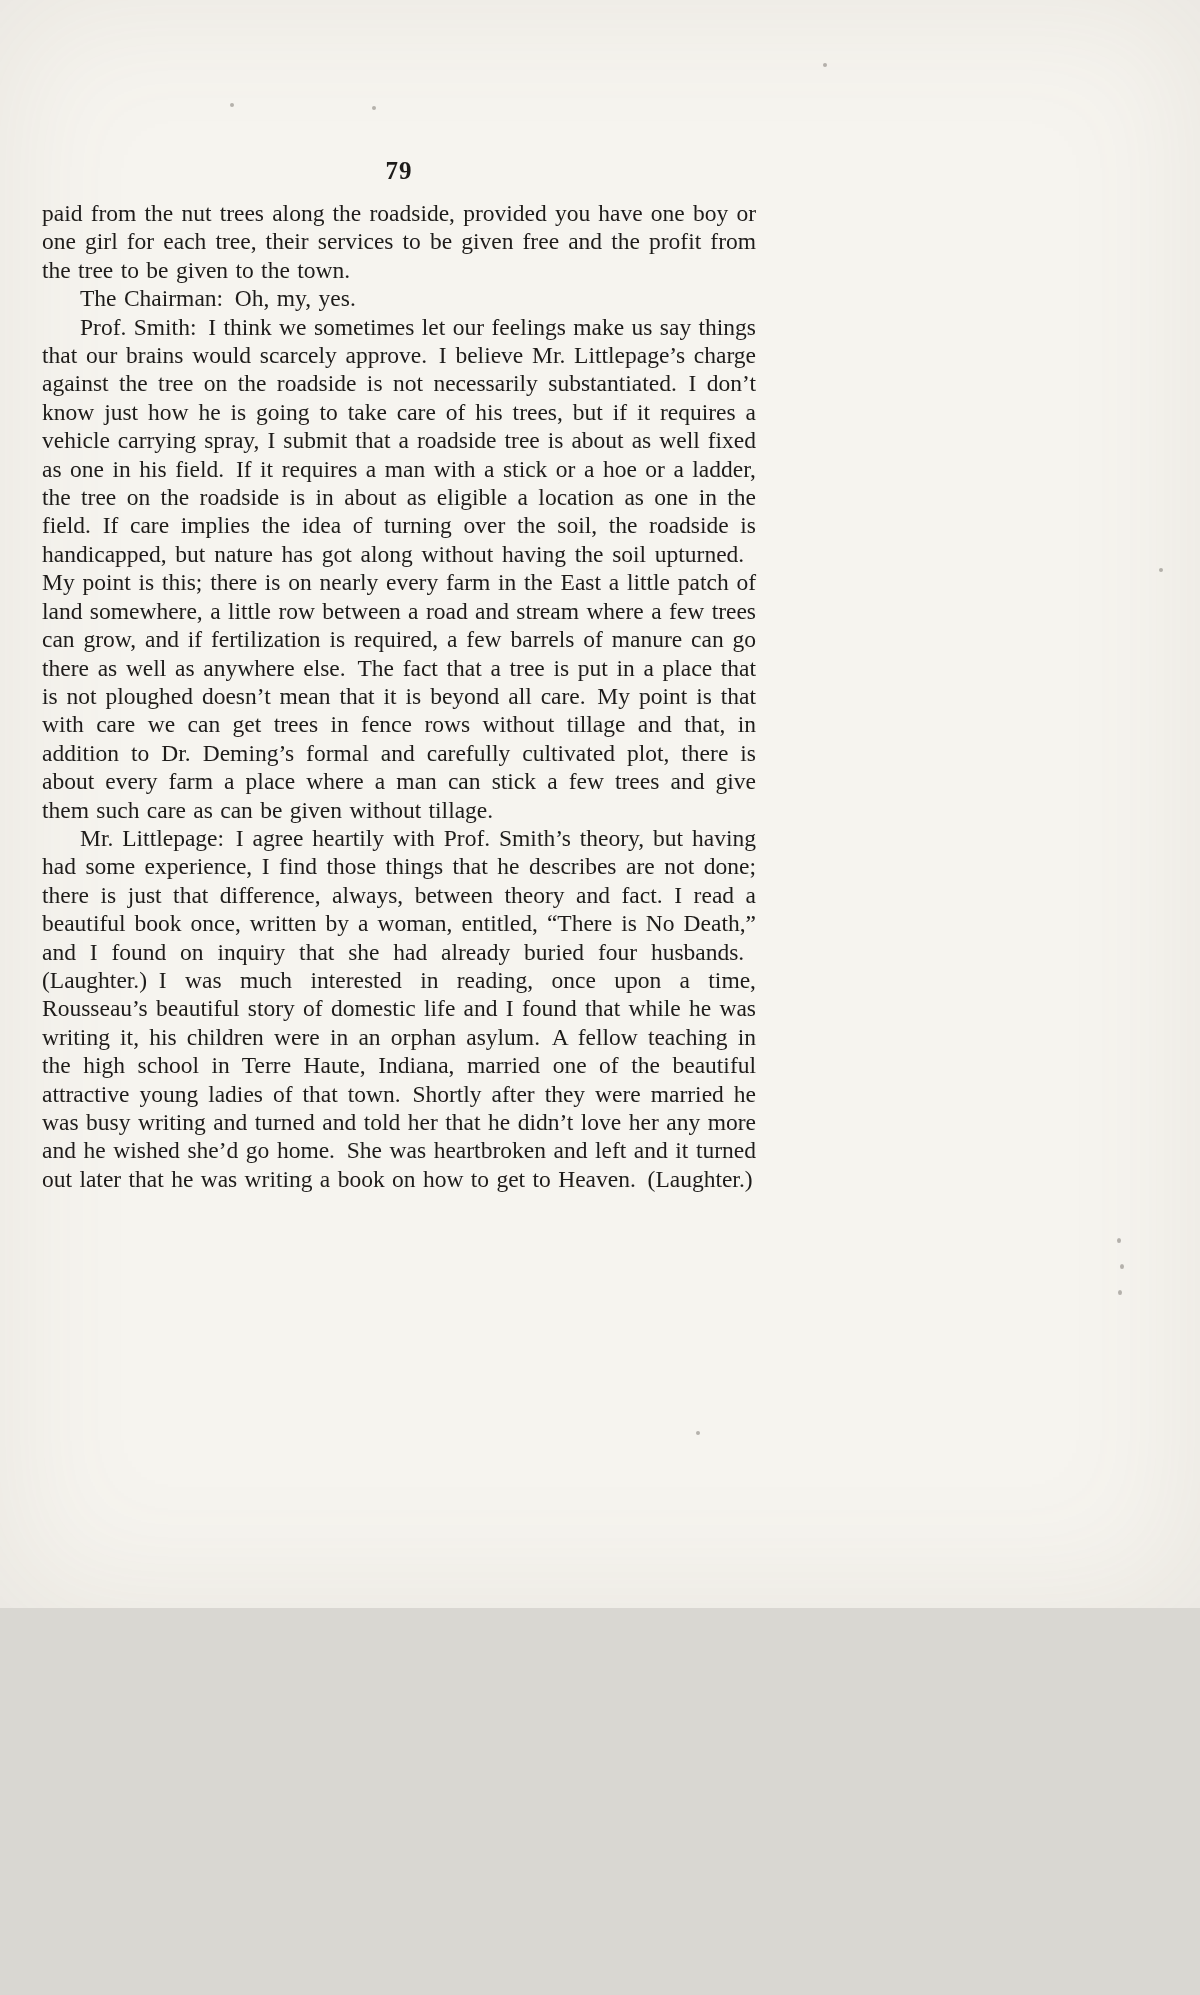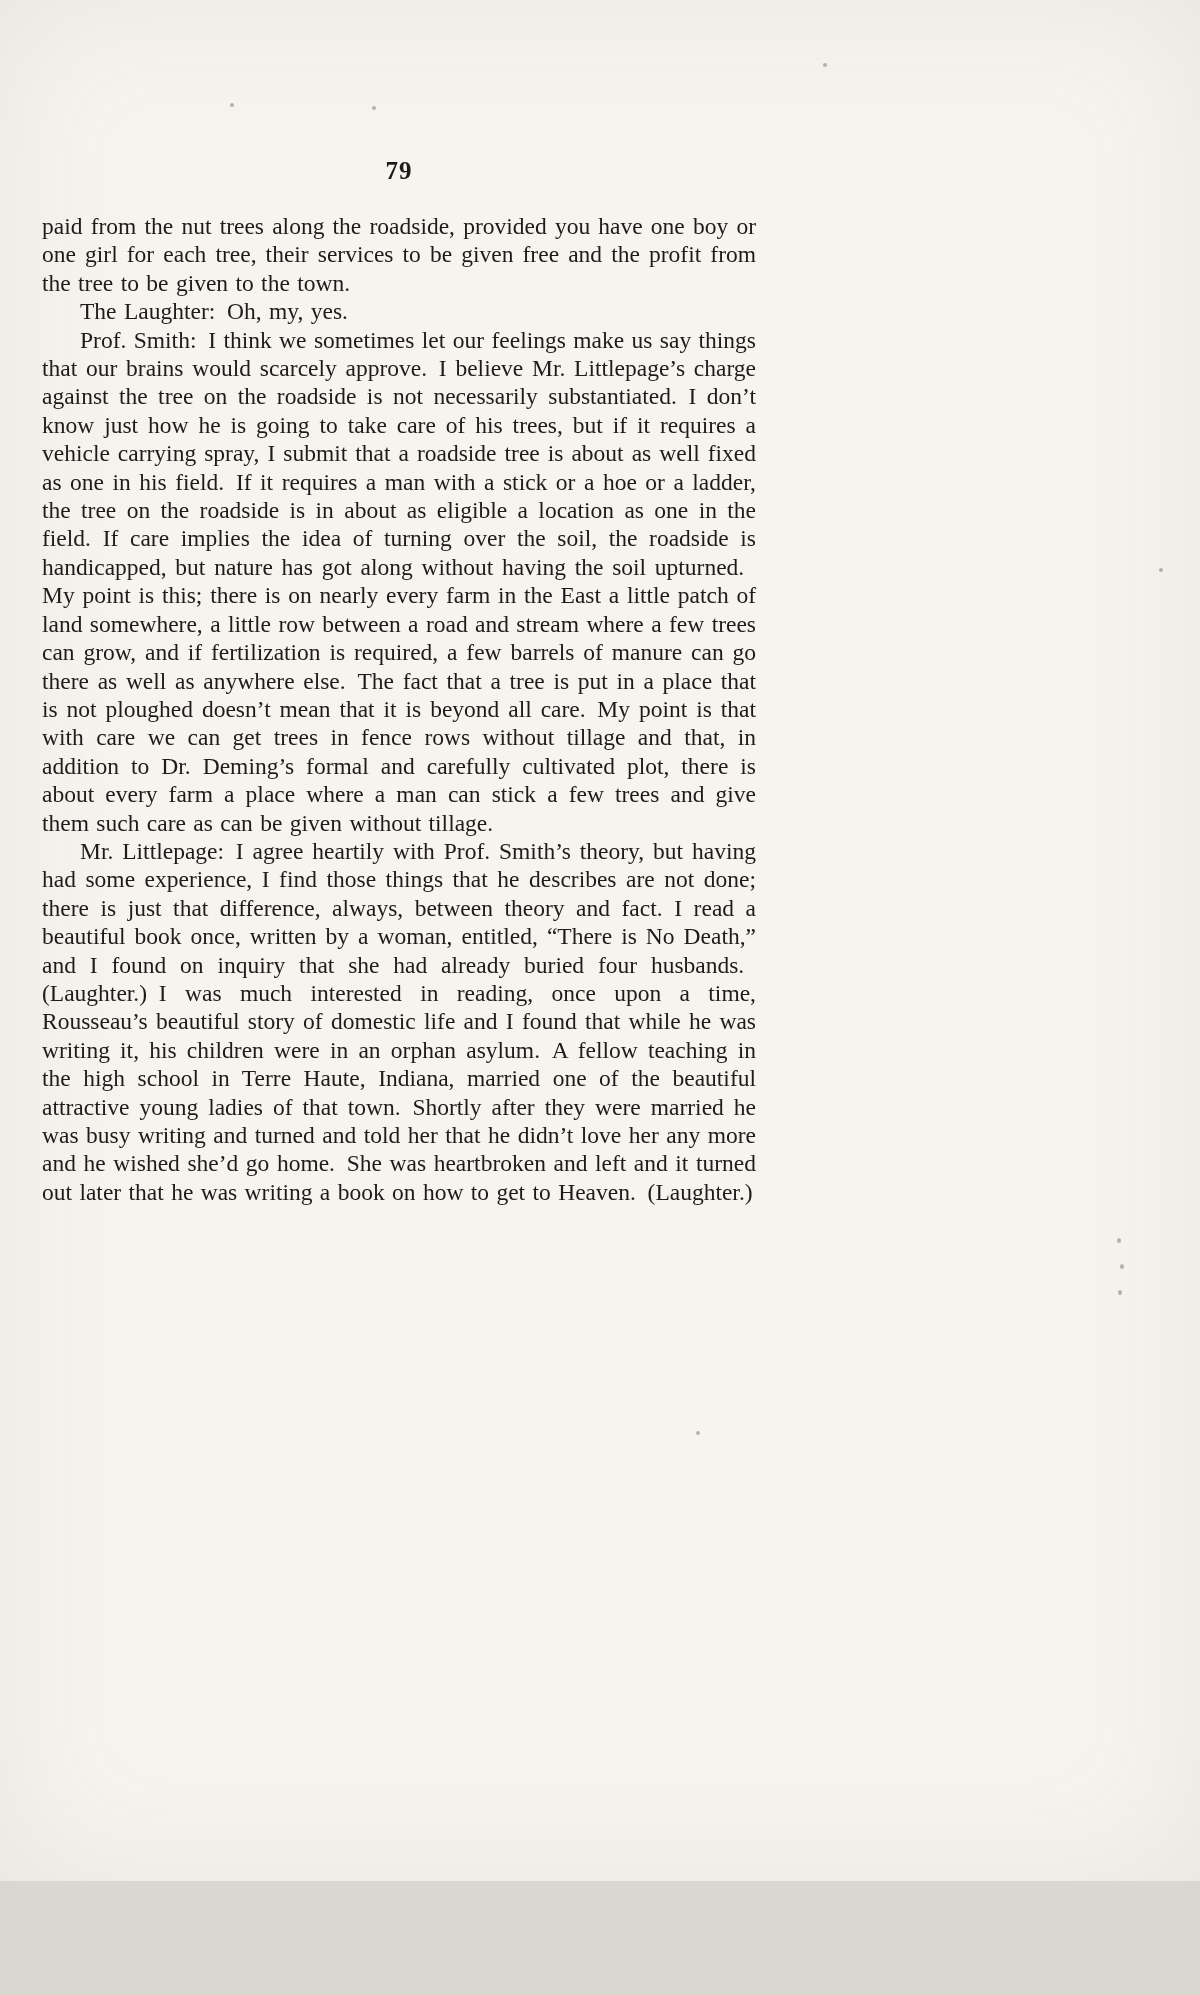--- a/index.html
+++ b/index.html
@@ -7,40 +7,40 @@
     --ink: #1e1c1a;
   }
   html, body { margin: 0; padding: 0; }
   body {
     background: #d9d7d2;
     font-family: "Liberation Serif", "DejaVu Serif", serif;
   }
   .page {
     position: relative;
     width: 1200px;
-    height: 1881px;
+    height: 1608px;
     margin: 0 auto;
     background: var(--paper);
     color: var(--ink);
     overflow: hidden;
     box-shadow: inset 0 0 140px rgba(120, 110, 92, 0.10);
   }
   .page-number {
     position: absolute;
     top: 157px;
     left: 42px;
     width: 714px;
     text-align: center;
     font-size: 25px;
     font-weight: 700;
     letter-spacing: 1px;
   }
   .text-block {
     position: absolute;
-    top: 212px;
+    top: 199px;
     left: 42px;
     width: 714px;
     font-size: 23.5px;
     line-height: 28.4px;
     text-align: justify;
     word-spacing: 1.5px;
   }
   .text-block p {
     margin: 0;
     padding: 0;
@@ -57,21 +57,21 @@
 </style>
 </head>
 <body>
 
 <div class="page">
 
   <div class="page-number">79</div>
 
   <div class="text-block">
     <p>paid from the nut trees along the roadside, provided you have one boy or one girl for each tree, their services to be given free and the profit from the tree to be given to the town.</p>
-    <p class="indent">The Laughter: Oh, my, yes.</p>
+    <p class="indent">The Chairman: Oh, my, yes.</p>
     <p class="indent">Prof. Smith: I think we sometimes let our feelings make us say things that our brains would scarcely approve. I believe Mr. Littlepage’s charge against the tree on the roadside is not necessarily substantiated. I don’t know just how he is going to take care of his trees, but if it requires a vehicle carrying spray, I submit that a roadside tree is about as well fixed as one in his field. If it requires a man with a stick or a hoe or a ladder, the tree on the roadside is in about as eligible a location as one in the field. If care implies the idea of turning over the soil, the roadside is handicapped, but nature has got along without having the soil upturned. My point is this; there is on nearly every farm in the East a little patch of land somewhere, a little row between a road and stream where a few trees can grow, and if fertilization is required, a few barrels of manure can go there as well as anywhere else. The fact that a tree is put in a place that is not ploughed doesn’t mean that it is beyond all care. My point is that with care we can get trees in fence rows without tillage and that, in addition to Dr. Deming’s formal and carefully cultivated plot, there is about every farm a place where a man can stick a few trees and give them such care as can be given without tillage.</p>
     <p class="indent">Mr. Littlepage: I agree heartily with Prof. Smith’s theory, but having had some experience, I find those things that he describes are not done; there is just that difference, always, between theory and fact. I read a beautiful book once, written by a woman, entitled, “There is No Death,” and I found on inquiry that she had already buried four husbands. (Laughter.) I was much interested in reading, once upon a time, Rousseau’s beautiful story of domestic life and I found that while he was writing it, his children were in an orphan asylum. A fellow teaching in the high school in Terre Haute, Indiana, married one of the beautiful attractive young ladies of that town. Shortly after they were married he was busy writing and turned and told her that he didn’t love her any more and he wished she’d go home. She was heartbroken and left and it turned out later that he was writing a book on how to get to Heaven. (Laughter.)</p>
   </div>
 
   <span class="speck" style="left:230px; top:103px; width:4px; height:4px;"></span>
   <span class="speck" style="left:372px; top:106px; width:4px; height:4px;"></span>
   <span class="speck" style="left:823px; top:63px; width:4px; height:4px;"></span>
   <span class="speck" style="left:1159px; top:568px; width:4px; height:4px;"></span>
   <span class="speck" style="left:1117px; top:1238px; width:4px; height:5px;"></span>
   <span class="speck" style="left:1120px; top:1264px; width:4px; height:5px;"></span>

